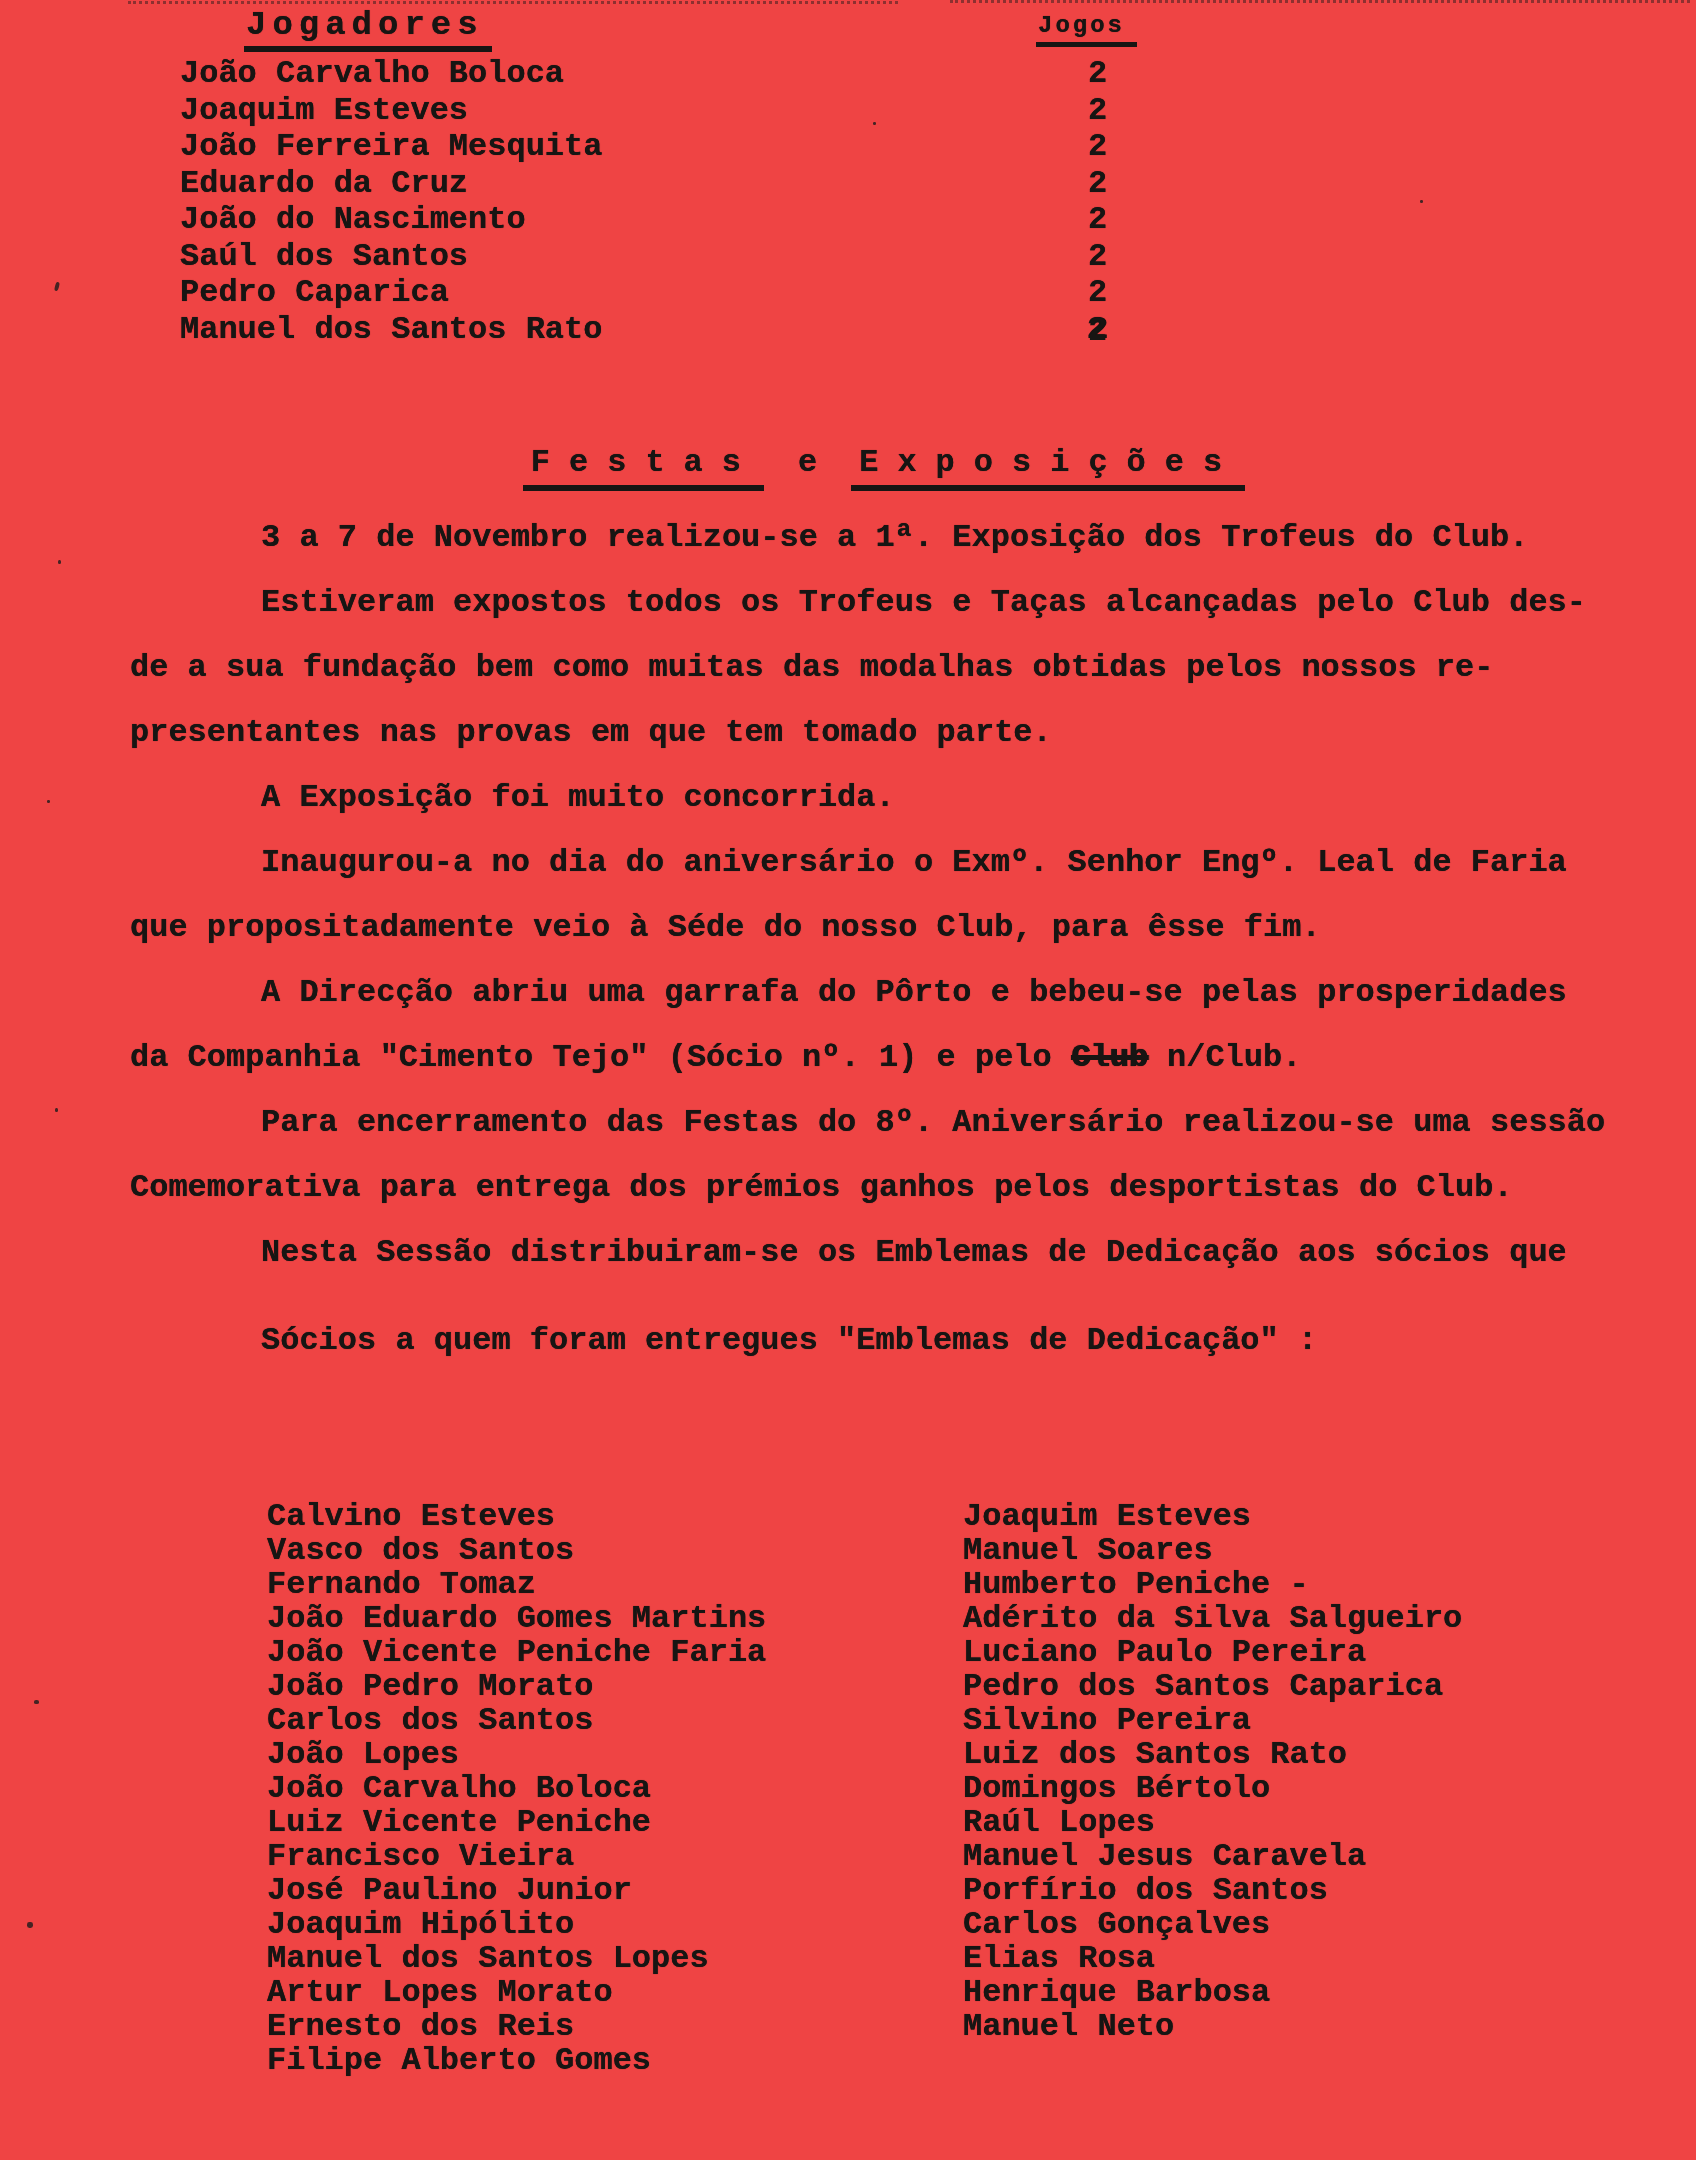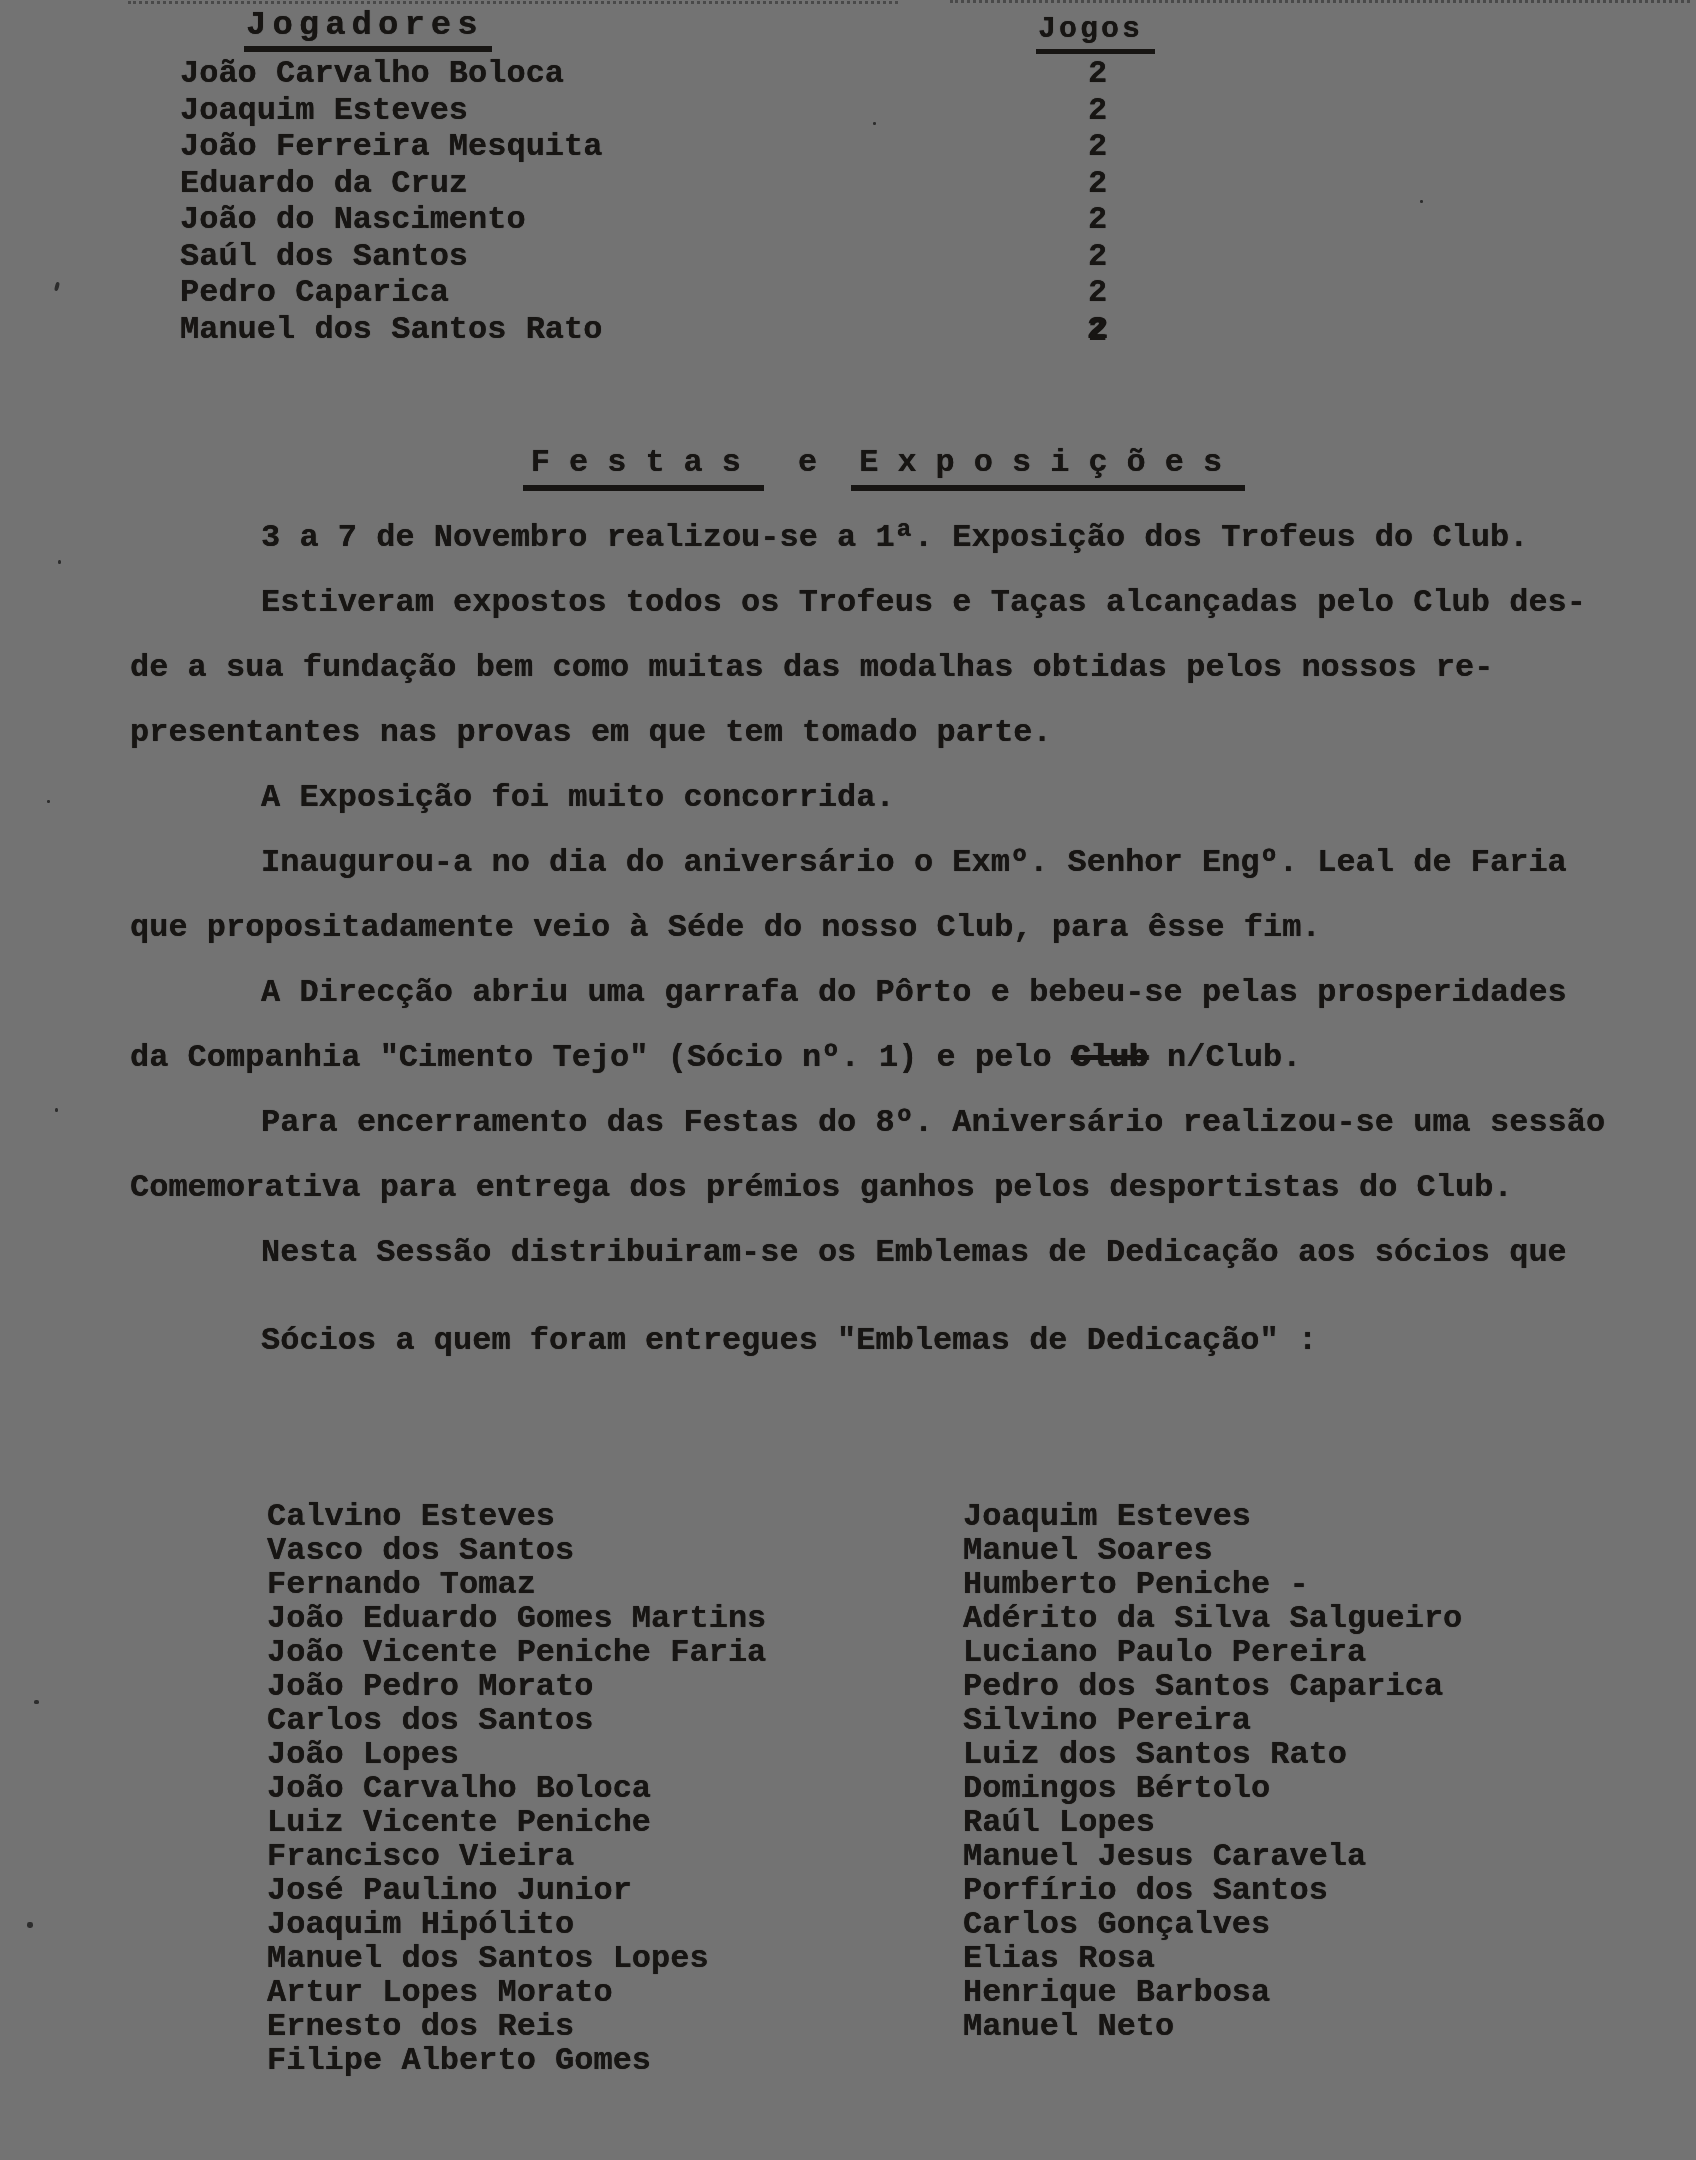--- a/index.html
+++ b/index.html
@@ -1,40 +1,40 @@
 <!DOCTYPE html>
 <html><head>
 <meta charset="utf-8">
 <style>
   html,body{margin:0;padding:0;background:#e8e8e6;}
   .page{
     position:relative;
     width:1696px;height:2160px;
-    background:#737373;
+    background:#ef4444;
     font-family:"Liberation Mono","DejaVu Sans Mono",monospace;
     font-weight:700;
     color:#171513;
     overflow:hidden;
   }
   .page *{text-shadow:0 0 .7px currentColor;}
 
   
   .noise-top{position:absolute;height:0;border-top:3px dotted rgba(25,25,25,.45);}
   .speck{position:absolute;background:#1b1b1b;border-radius:40%;opacity:.8;}
 
   
   .hdr-players{
     position:absolute;left:244px;top:6px;
     font-size:34px;letter-spacing:6px;
     border-bottom:6px solid #171513;padding:0 8px 2px 2px;
     white-space:nowrap;
   }
   .hdr-games{
     position:absolute;left:1036px;top:12px;
-    font-size:30px;letter-spacing:3px;
+    font-size:24px;letter-spacing:3px;
     border-bottom:5px solid #171513;padding:0 12px 3px 2px;
     white-space:nowrap;
   }
   .players{position:absolute;left:130px;top:56px;width:1260px;font-size:32px;}
   .prow{position:relative;height:36.5px;line-height:36.5px;white-space:nowrap;}
   .pname{margin-left:50px;}
   .pgames{position:absolute;left:958px;top:0;}
   .overstruck{
     text-shadow:1.5px 0 0 currentColor,-1.5px 0 0 currentColor,0 1.5px 0 currentColor,0 0 1px currentColor;
   }

